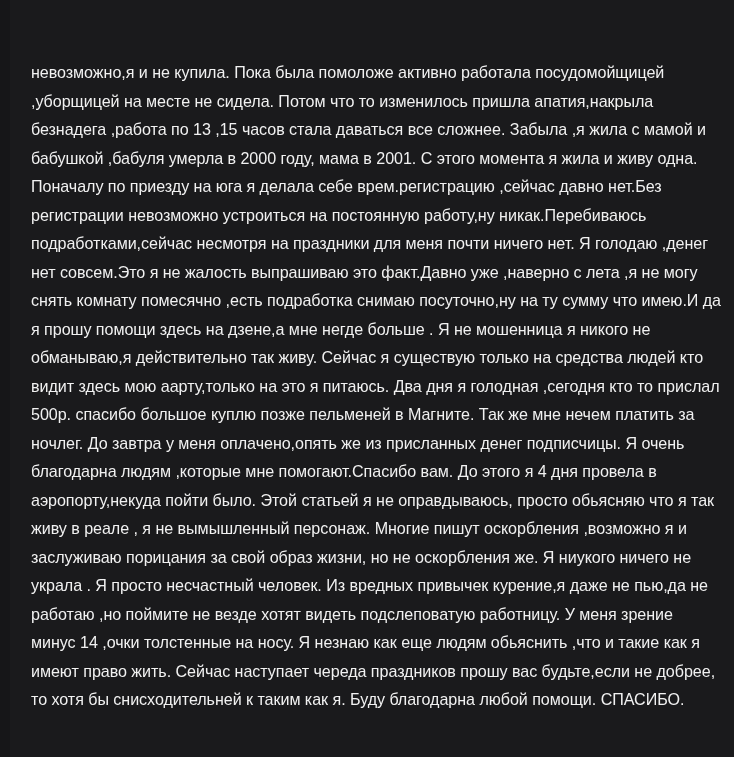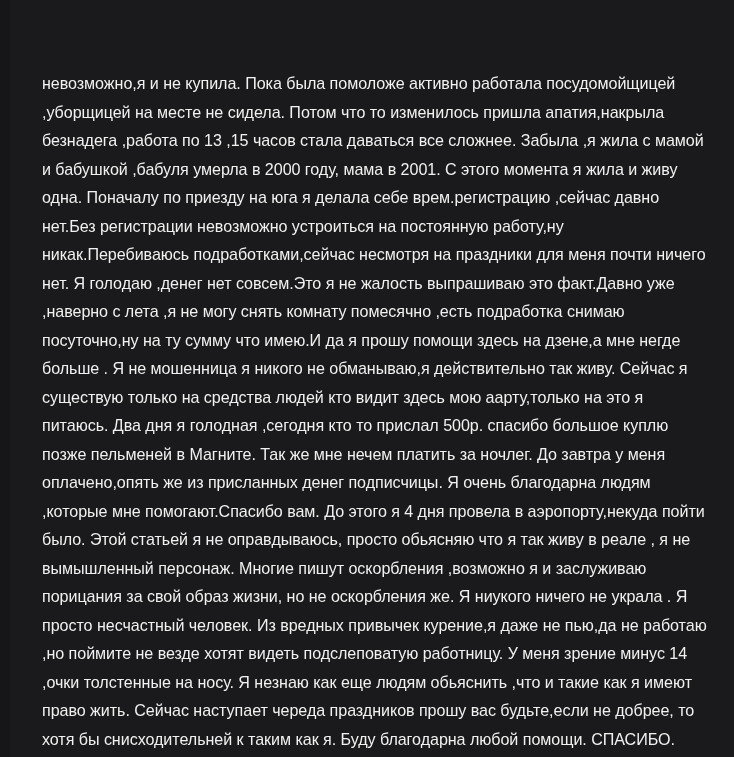--- a/index.html
+++ b/index.html
@@ -42,21 +42,21 @@
     font-size: 16.1px;
     line-height: 28.5px;
     letter-spacing: -0.05px;
     text-align: left;
     white-space: pre-wrap;
     word-wrap: break-word;
     -webkit-font-smoothing: antialiased;
   }
 
   .article-body p {
-    margin: 11px;
+    margin: 0;
     padding: 0;
   }
 </style>
 </head>
 <body>
 
 <div class="article-page">
 
   <div class="left-gutter"></div>
 

